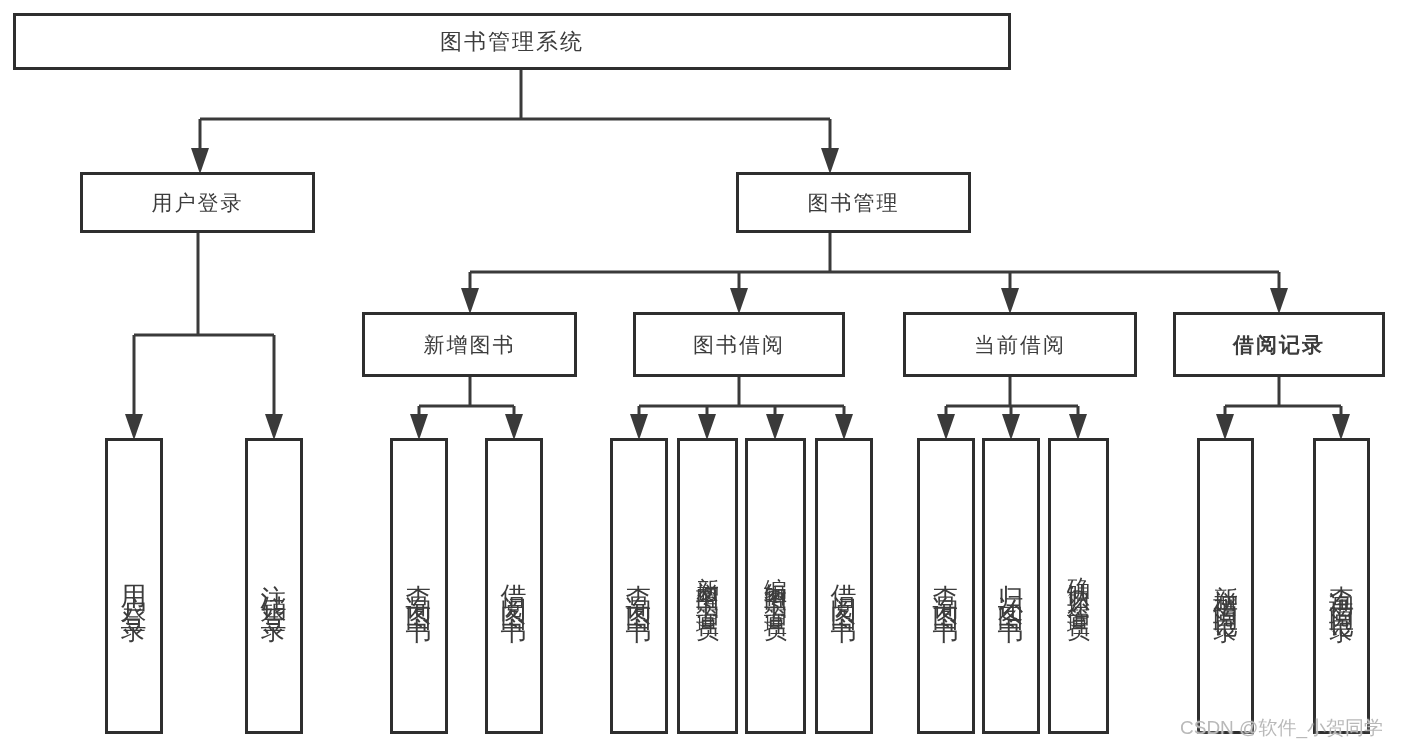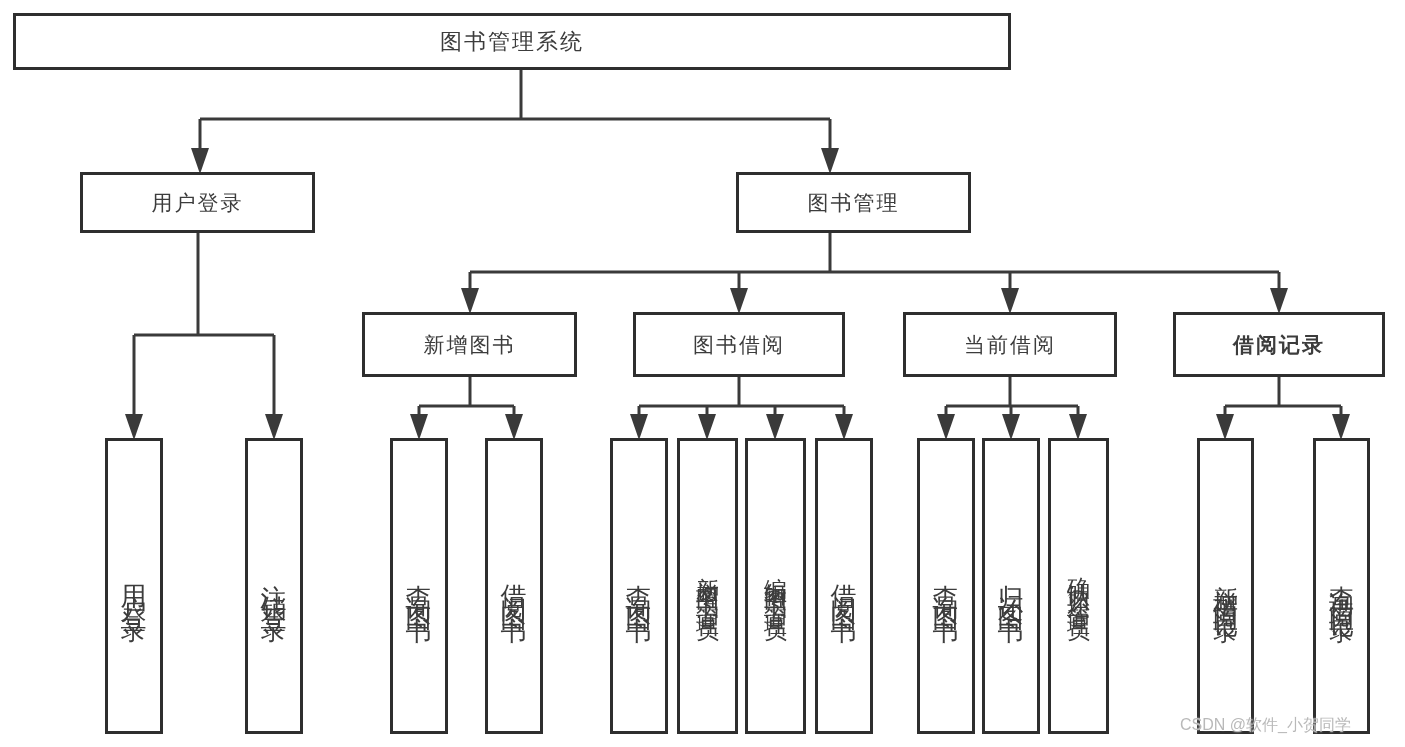--- a/index.html
+++ b/index.html
@@ -35,21 +35,21 @@
     line-height: 1;
     white-space: nowrap;
   }
   .leaf.med span   { font-size: 25px; letter-spacing: 7px; }
   .leaf.tight span { font-size: 23px; letter-spacing: 6px; }
   .watermark {
     position: absolute;
     left: 1180px;
     top: 715px;
     z-index: 5;
-    font-size: 16px;
+    font-size: 19px;
     color: #b9b9b9;
     white-space: nowrap;
     text-shadow: 0 0 2px #ffffff;
   }
 </style>
 </head>
 <body>
 
 <div class="canvas">
 
@@ -129,21 +129,21 @@
   <div class="node hnode" style="left:712px; top:172px; width:235px; height:61px;margin-left:24px;">
     <span>图书管理</span>
   </div>
 
   <div class="node hnode" style="left:362px; top:312px; width:215px; height:65px;">
     <span>新增图书</span>
   </div>
   <div class="node hnode" style="left:633px; top:312px; width:212px; height:65px;">
     <span>图书借阅</span>
   </div>
-  <div class="node hnode" style="left:903px; top:312px; width:214px; height:65px;">
+  <div class="node hnode" style="left:903px; top:312px; width:234px; height:65px;">
     <span>当前借阅</span>
   </div>
   <div class="node hnode" style="left:1173px; top:312px; width:212px; height:65px;font-weight:bold;">
     <span>借阅记录</span>
   </div>
 
   <div class="node leaf" style="left:105px;">
     <span>用户登录</span>
   </div>
   <div class="node leaf" style="left:245px;">

